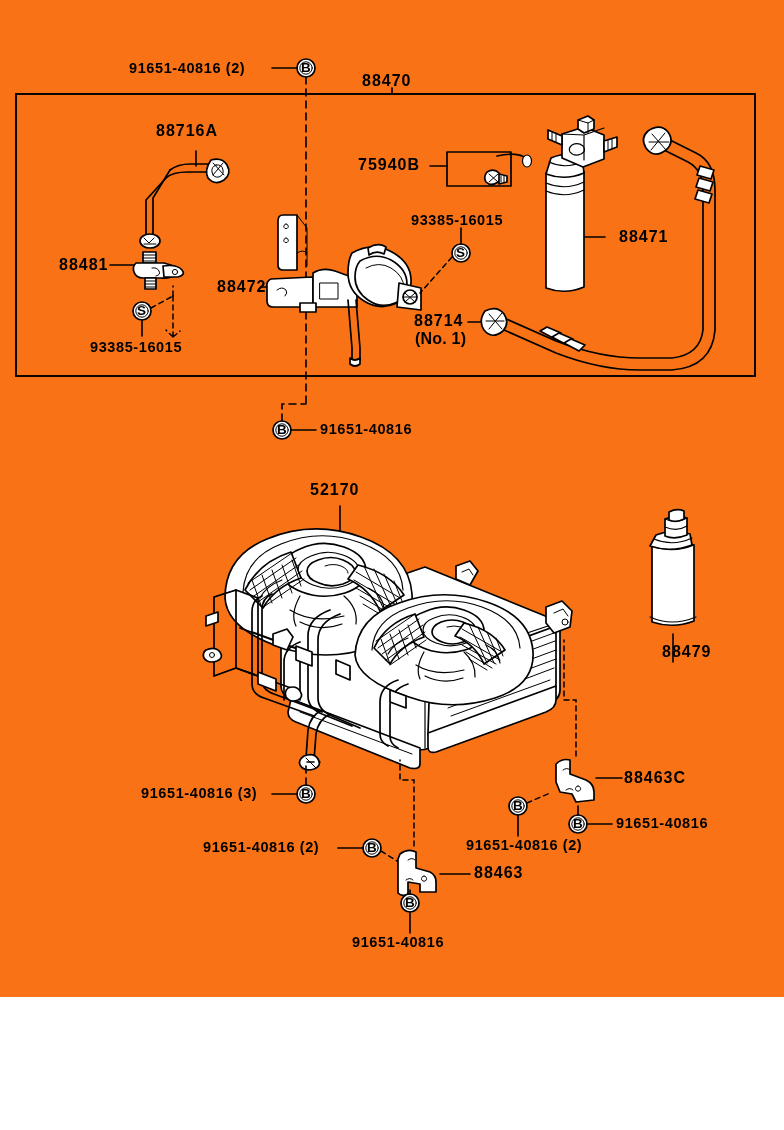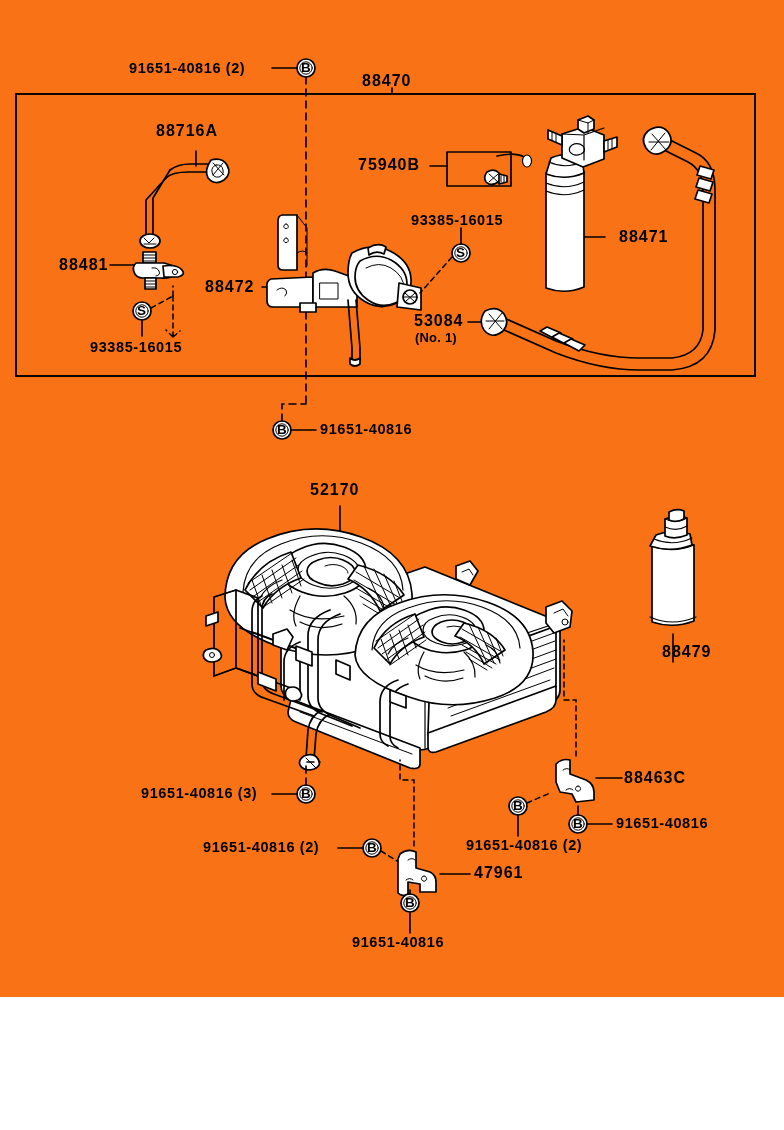--- a/index.html
+++ b/index.html
@@ -20,21 +20,21 @@
     position:absolute;
     color:#000000;
     font-weight:bold;
     letter-spacing:0.5px;
     white-space:nowrap;
     line-height:1;
     font-family:"Liberation Sans", sans-serif;
   }
   .s18{font-size:16px;letter-spacing:1px;}
   .s15{font-size:14.5px;letter-spacing:0.6px;}
-  .s11{font-size:13px;letter-spacing:0.2px;}
+  .s11{font-size:16px;letter-spacing:0.2px;}
   .s13{font-size:13.5px;letter-spacing:0.8px;}
   .footer{font-size:17px;letter-spacing:1.2px;font-weight:bold;}
 </style>
 </head>
 <body>
 
 <div id="sheet">
 
   <svg id="art" viewBox="0 0 784 1130">
     <defs>
@@ -383,35 +383,35 @@
     </g>
 
   </svg>
 
   <div class="lbl s15" style="left:129px;top:61px;">91651-40816 (2)</div>
   <div class="lbl s18" style="left:362px;top:73px;">88470</div>
 
   <div class="lbl s18" style="left:156px;top:123px;">88716A</div>
   <div class="lbl s18" style="left:59px;top:257px;">88481</div>
   <div class="lbl s15" style="left:90px;top:340px;">93385-16015</div>
-  <div class="lbl s18" style="left:205px;top:279px;text-align:center;">88472</div>
+  <div class="lbl s18" style="left:217px;top:279px;text-align:center;">88472</div>
   <div class="lbl s15" style="left:411px;top:213px;">93385-16015</div>
   <div class="lbl s18" style="left:358px;top:157px;">75940B</div>
   <div class="lbl s18" style="left:619px;top:229px;">88471</div>
-  <div class="lbl s18" style="left:414px;top:313px;">53084</div>
+  <div class="lbl s18" style="left:414px;top:313px;">88714</div>
   <div class="lbl s11" style="left:415px;top:331px;">(No. 1)</div>
 
   <div class="lbl s15" style="left:320px;top:422px;">91651-40816</div>
 
   <div class="lbl s18" style="left:310px;top:482px;">52170</div>
   <div class="lbl s18" style="left:662px;top:644px;">88479</div>
 
   <div class="lbl s15" style="left:141px;top:786px;">91651-40816 (3)</div>
   <div class="lbl s15" style="left:203px;top:840px;">91651-40816 (2)</div>
-  <div class="lbl s18" style="left:474px;top:865px;">47961</div>
+  <div class="lbl s18" style="left:474px;top:865px;">88463</div>
   <div class="lbl s15" style="left:466px;top:838px;">91651-40816 (2)</div>
   <div class="lbl s18" style="left:624px;top:770px;">88463C</div>
   <div class="lbl s15" style="left:616px;top:816px;">91651-40816</div>
   <div class="lbl s15" style="left:352px;top:935px;">91651-40816</div>
 
   <div class="lbl s13" style="left:301px;top:61px;">B</div>
   <div class="lbl s13" style="left:277px;top:423px;">B</div>
   <div class="lbl s13" style="left:137px;top:304px;">S</div>
   <div class="lbl s13" style="left:456px;top:246px;">S</div>
   <div class="lbl s13" style="left:301px;top:787px;">B</div>

